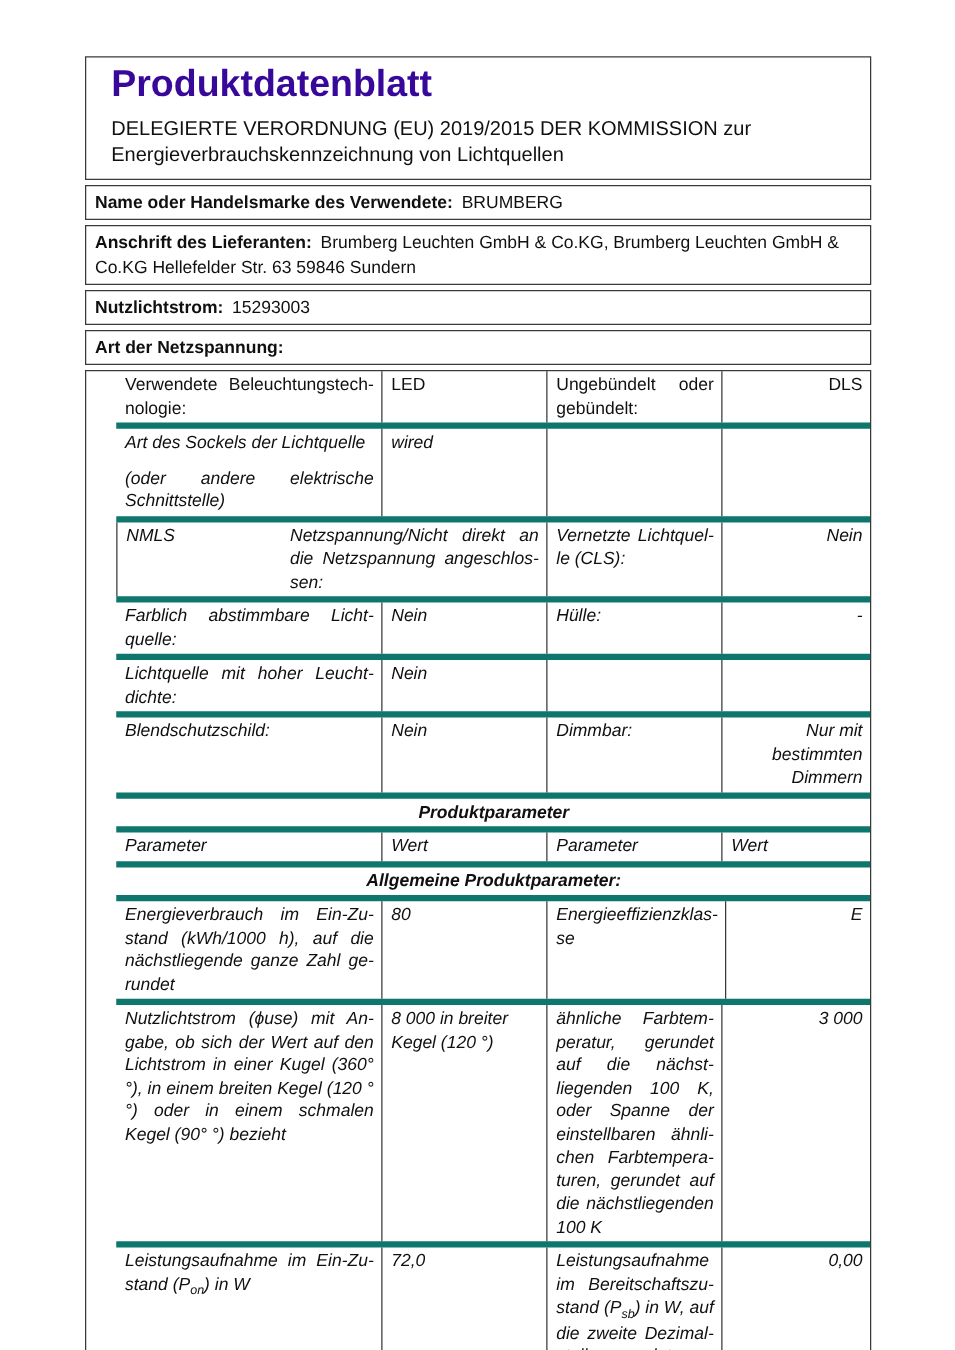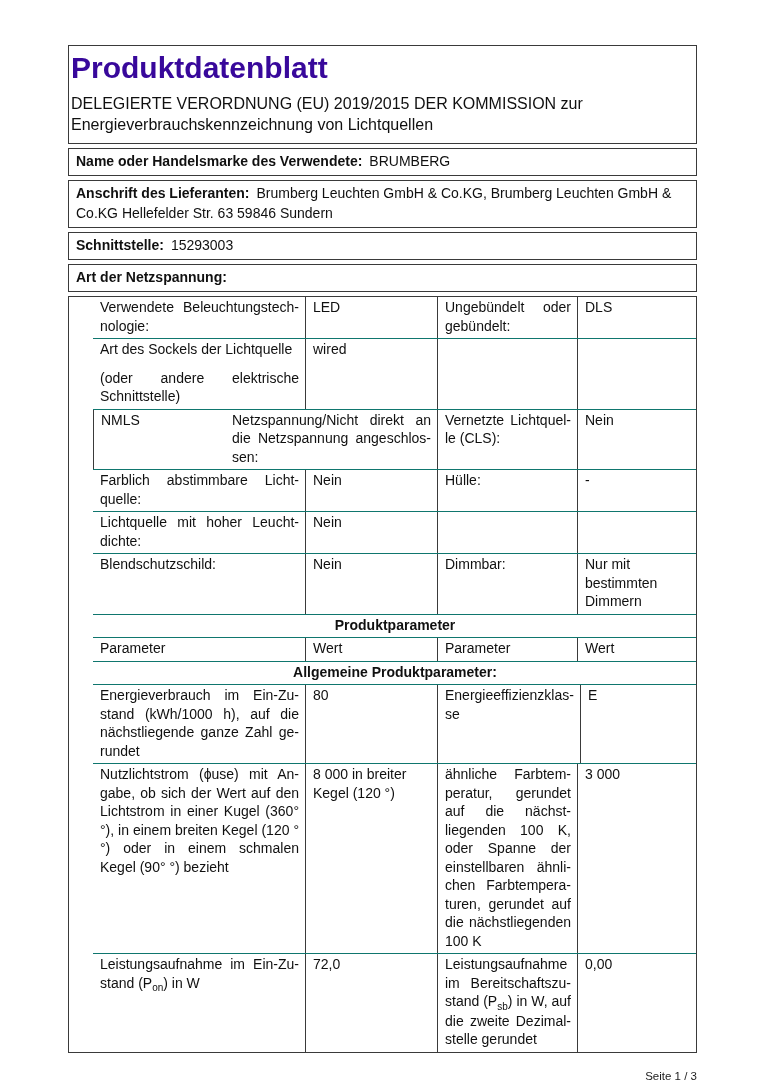--- a/index.html
+++ b/index.html
@@ -13,43 +13,43 @@
     overflow: hidden;
   }
   .page { width: 629px; margin: 45px 0 0 68px; }
 
   .box {
     border: 1.5px solid #3a3a3a;
     margin-bottom: 4px;
     padding: 2px 7px 4px;
     line-height: 20px;
   }
-  .title-box { padding: 5px 2px 8px; }
+  .title-box { padding: 5px 20px 8px; }
   .doc-title {
     margin: 0 0 8px 0;
     font-size: 30px;
     line-height: 34px;
     font-weight: 700;
   }
   .subtitle { margin: 0; font-size: 16px; line-height: 21px; }
   .lbl { font-weight: 700; }
   .val { margin-left: 7px; }
 
   .ptable { border: 1.5px solid #3a3a3a; padding-left: 24px; }
   .trow { display: flex; }
-  .trow + .trow { border-top: 1px solid #0f766e; }
+  .trow + .trow { border-top: 5px solid #0f766e; font-style: italic; }
   .cell {
     padding: 1px 6px 3px 7px;
     line-height: 18.5px;
     min-height: 12px;
   }
   .c1 { flex: 0 0 212px; width: 212px; }
   .c2 { flex: 0 0 132px; border-left: 1px solid #3a3a3a; }
   .c3 { flex: 0 0 140px; border-left: 1px solid #3a3a3a; }
-  .c4 { flex: 1; border-left: 1px solid #3a3a3a; text-align: left; }
+  .c4 { flex: 1; border-left: 1px solid #3a3a3a; text-align: right; }
   .just { text-align: justify; }
   .full { flex: 1; text-align: center; font-weight: 700; }
   .para-gap { margin-top: 10px; }
   sub { font-size: 10px; line-height: 1; margin-top: 12px; }
 
   .footer {
     margin-top: 17px;
     text-align: right;
     font-size: 11.5px;
     color: #1c1c1c;
@@ -67,21 +67,21 @@
 
   <div class="box">
     <span class="lbl">Name oder Handelsmarke des Verwendete:</span><span class="val">BRUMBERG</span>
   </div>
 
   <div class="box">
     <span class="lbl">Anschrift des Lieferanten:</span><span class="val">Brumberg Leuchten GmbH &amp; Co.KG, Brumberg Leuchten GmbH &amp; Co.KG Hellefelder Str. 63 59846 Sundern</span>
   </div>
 
   <div class="box">
-    <span class="lbl">Schnittstelle:</span><span class="val">15293003</span>
+    <span class="lbl">Nutzlichtstrom:</span><span class="val">15293003</span>
   </div>
 
   <div class="box">
     <span class="lbl">Art der Netzspannung:</span>
   </div>
 
   <div class="ptable">
 
     <div class="trow">
       <div class="cell c1 just">Verwendete Beleuchtungstech­nologie:</div>

